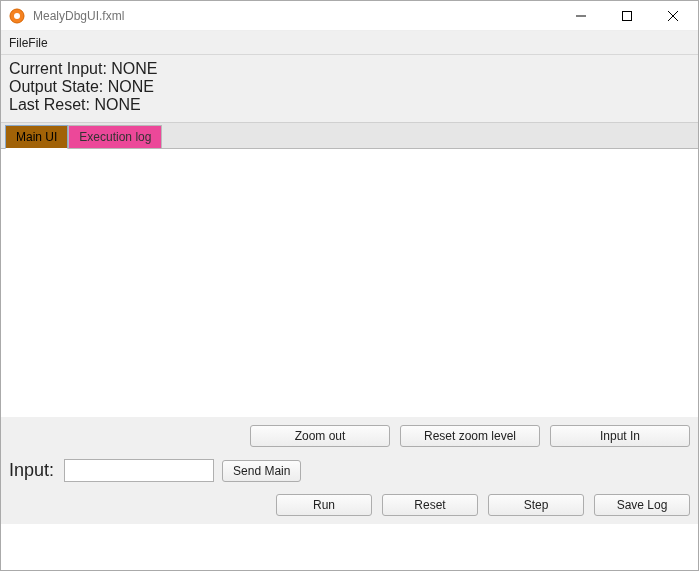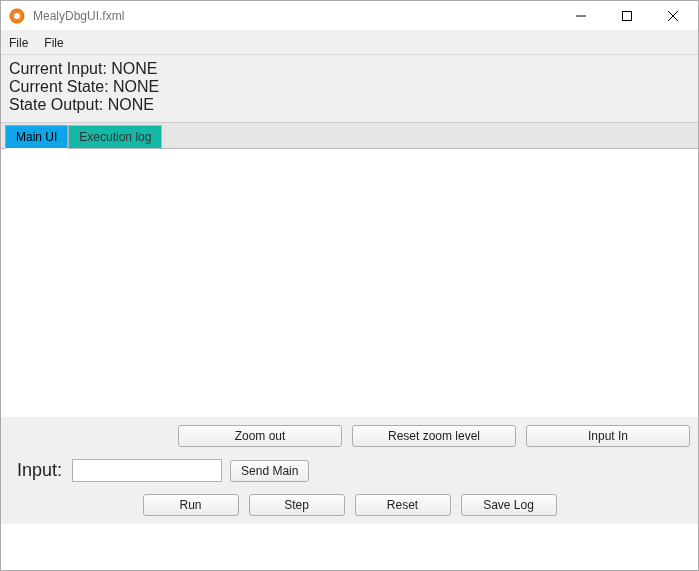--- a/index.html
+++ b/index.html
@@ -44,21 +44,20 @@
       color: #000;
       cursor: default;
     }
     .win-btn svg { display: block; }
     .menubar {
       display: flex;
       align-items: center;
       height: 24px;
       background: #f0f0f0;
       padding: 0 8px;
-      gap: 16px;
       border-bottom: 1px solid #d8d8d8;
     }
     .menubar .menu-item {
       font-size: 12px;
       color: #222;
       cursor: default;
     }
     .status-area {
       background: #f0f0f0;
       padding: 5px 8px 8px 8px;
@@ -74,29 +73,29 @@
       align-items: flex-end;
       background: #e6e6e6;
       height: 26px;
       padding-left: 4px;
       border-bottom: 1px solid #b9b9b9;
     }
     .tab {
       padding: 4px 10px;
       font-size: 12px;
       color: #333;
-      background: #14b8a6;
+      background: #ec4899;
       border: 1px solid #b9b9b9;
       border-bottom: none;
       margin-right: 0px;
       position: relative;
       cursor: default;
     }
     .tab.active {
-      background: #0ea5e9;
+      background: #a16207;
       border: 1px solid #8aa8c8;
       border-bottom: 1px solid #fff;
       margin-bottom: -1px;
       color: #000;
       text-align: right;
     }
     .canvas-area {
       background: #fff;
       height: 268px;
     }
@@ -114,46 +113,45 @@
       background: linear-gradient(#fcfcfc, #ededed);
       border: 1px solid #adadad;
       border-radius: 3px;
       padding: 3px 10px;
       font-size: 12px;
       color: #222;
       text-align: center;
       cursor: default;
       font-family: inherit;
     }
-    .btn-wide { width: 164px; }
+    .btn-wide { width: 140px; }
     .btn-med { width: 96px; }
     .input-row {
       display: flex;
       align-items: center;
       gap: 8px;
       margin-bottom: 12px;
-      margin-left: 8px;
     }
     .input-label {
       font-size: 18px;
       color: #222;
       margin-right: 2px;
     }
     .text-input {
       width: 150px;
       height: 23px;
       border: 1px solid #b0b0b0;
       background: #fff;
       font-size: 12px;
       padding: 2px 4px;
       font-family: inherit;
     }
     .action-row {
       display: flex;
-      justify-content: center;
+      justify-content: flex-end;
       gap: 10px;
     }
   </style>
 </head>
 <body>
 
 <div class="titlebar">
   <span class="app-icon">
     <svg width="16" height="16" viewBox="0 0 16 16">
       <circle cx="8" cy="8" r="7" fill="#f58220" stroke="#d96500" stroke-width="1"></circle>
@@ -184,24 +182,24 @@
 <div class="menubar">
   <span class="menu-item">File</span>
   <span class="menu-item">File</span>
 </div>
 
 <div class="status-area">
   <div class="status-line">
     <span>Current Input: </span><span>NONE</span>
   </div>
   <div class="status-line">
-    <span>Current State: </span><span>NONE</span>
+    <span>Output State: </span><span>NONE</span>
   </div>
   <div class="status-line">
-    <span>State Output: </span><span>NONE</span>
+    <span>Last Reset: </span><span>NONE</span>
   </div>
 </div>
 
 <div class="tabbar">
   <div class="tab active">Main UI</div>
   <div class="tab">Execution log</div>
 </div>
 
 <div class="canvas-area"></div>
 
@@ -211,17 +209,17 @@
     <button class="btn btn-wide">Reset zoom level</button>
     <button class="btn btn-wide">Input In</button>
   </div>
   <div class="input-row">
     <span class="input-label">Input:</span>
     <input type="text" class="text-input" value="" style="">
     <button class="btn">Send Main</button>
   </div>
   <div class="action-row">
     <button class="btn btn-med">Run</button>
+    <button class="btn btn-med">Reset</button>
     <button class="btn btn-med">Step</button>
-    <button class="btn btn-med">Reset</button>
     <button class="btn btn-med">Save Log</button>
   </div>
 </div>
 
 </body></html>

